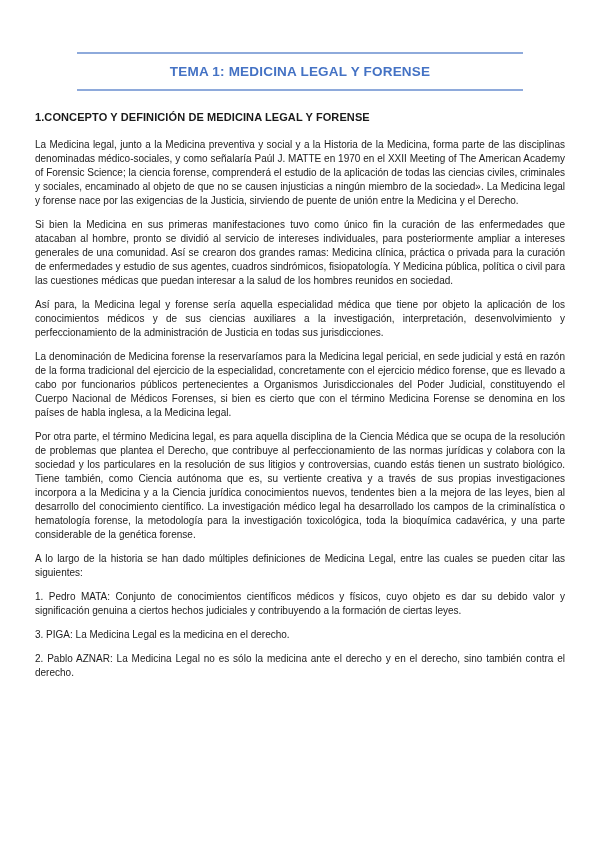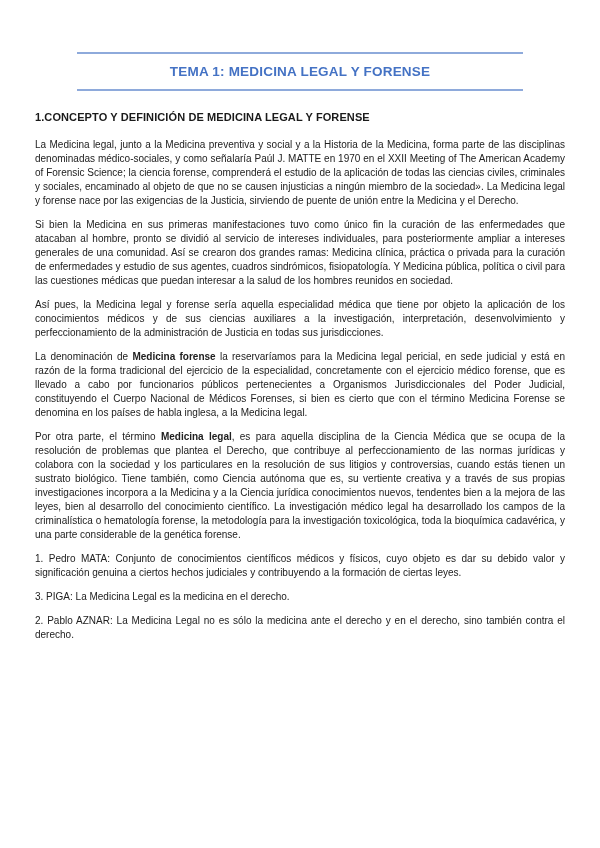--- a/index.html
+++ b/index.html
@@ -41,46 +41,47 @@
     letter-spacing: 0.1px;
   }
   .body-text p {
     margin: 0 0 10px 0;
     font-size: 10px;
     line-height: 14px;
     text-align: justify;
     color: #212121;
   }
   .body-text strong {
-    font-weight: bold;
+    font-weight: normal;
   }
 </style>
 </head>
 <body>
 
 <div class="page">
 
   <div class="title-block">
     <h1 class="doc-title">TEMA 1: MEDICINA LEGAL Y FORENSE</h1>
   </div>
 
   <h2 class="section-heading">1.CONCEPTO Y DEFINICIÓN DE MEDICINA LEGAL Y FORENSE</h2>
 
   <div class="body-text">
 
     <p>La Medicina legal, junto a la Medicina preventiva y social y a la Historia de la Medicina, forma parte de las disciplinas denominadas médico-sociales, y como señalaría Paúl J. MATTE en 1970 en el XXII Meeting of The American Academy of Forensic Science; la ciencia forense, comprenderá el estudio de la aplicación de todas las ciencias civiles, criminales y sociales, encaminado al objeto de que no se causen injusticias a ningún miembro de la sociedad». La Medicina legal y forense nace por las exigencias de la Justicia, sirviendo de puente de unión entre la Medicina y el Derecho.</p>
 
     <p>Si bien la Medicina en sus primeras manifestaciones tuvo como único fin la curación de las enfermedades que atacaban al hombre, pronto se dividió al servicio de intereses individuales, para posteriormente ampliar a intereses generales de una comunidad. Así se crearon dos grandes ramas: Medicina clínica, práctica o privada para la curación de enfermedades y estudio de sus agentes, cuadros sindrómicos, fisiopatología. Y Medicina pública, política o civil para las cuestiones médicas que puedan interesar a la salud de los hombres reunidos en sociedad.</p>
 
-    <p>Así pues, la Medicina legal y forense sería aquella especialidad médica que tiene por objeto la aplicación de los conocimientos médicos y de sus ciencias auxiliares a la investigación, interpretación, desenvolvimiento y perfeccionamiento de la administración de Justicia en todas sus jurisdicciones.</p>
+    <p>Así para, la Medicina legal y forense sería aquella especialidad médica que tiene por objeto la aplicación de los conocimientos médicos y de sus ciencias auxiliares a la investigación, interpretación, desenvolvimiento y perfeccionamiento de la administración de Justicia en todas sus jurisdicciones.</p>
 
     <p><span>La denominación de </span><strong>Medicina forense</strong><span> la reservaríamos para la Medicina legal pericial, en sede judicial y está en razón de la forma tradicional del ejercicio de la especialidad, concretamente con el ejercicio médico forense, que es llevado a cabo por funcionarios públicos pertenecientes a Organismos Jurisdiccionales del Poder Judicial, constituyendo el Cuerpo Nacional de Médicos Forenses, si bien es cierto que con el término Medicina Forense se denomina en los países de habla inglesa, a la Medicina legal.</span></p>
 
     <p><span>Por otra parte, el término </span><strong>Medicina legal</strong><span>, es para aquella disciplina de la Ciencia Médica que se ocupa de la resolución de problemas que plantea el Derecho, que contribuye al perfeccionamiento de las normas jurídicas y colabora con la sociedad y los particulares en la resolución de sus litigios y controversias, cuando estás tienen un sustrato biológico. Tiene también, como Ciencia autónoma que es, su vertiente creativa y a través de sus propias investigaciones incorpora a la Medicina y a la Ciencia jurídica conocimientos nuevos, tendentes bien a la mejora de las leyes, bien al desarrollo del conocimiento científico. La investigación médico legal ha desarrollado los campos de la criminalística o hematología forense, la metodología para la investigación toxicológica, toda la bioquímica cadavérica, y una parte considerable de la genética forense.</span></p>
 
+    <p>A lo largo de la historia se han dado múltiples definiciones de Medicina Legal, entre las cuales se pueden citar las siguientes:</p>
 
 
     <p>1. Pedro MATA: Conjunto de conocimientos científicos médicos y físicos, cuyo objeto es dar su debido valor y significación genuina a ciertos hechos judiciales y contribuyendo a la formación de ciertas leyes.</p>
 
     <p>3. PIGA: La Medicina Legal es la medicina en el derecho.</p>
 
     <p>2. Pablo AZNAR: La Medicina Legal no es sólo la medicina ante el derecho y en el derecho, sino también contra el derecho.</p>
 
   </div>
 

